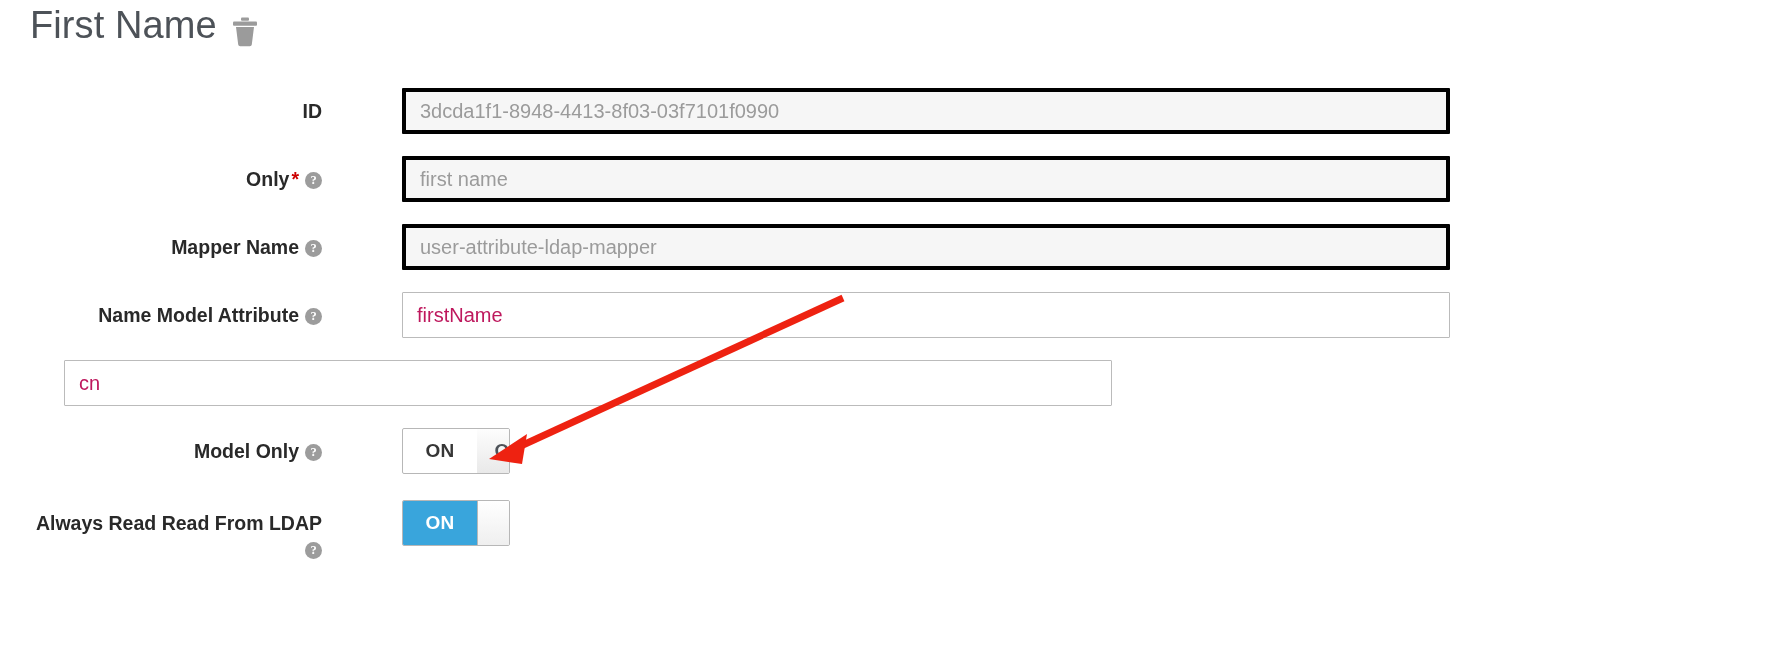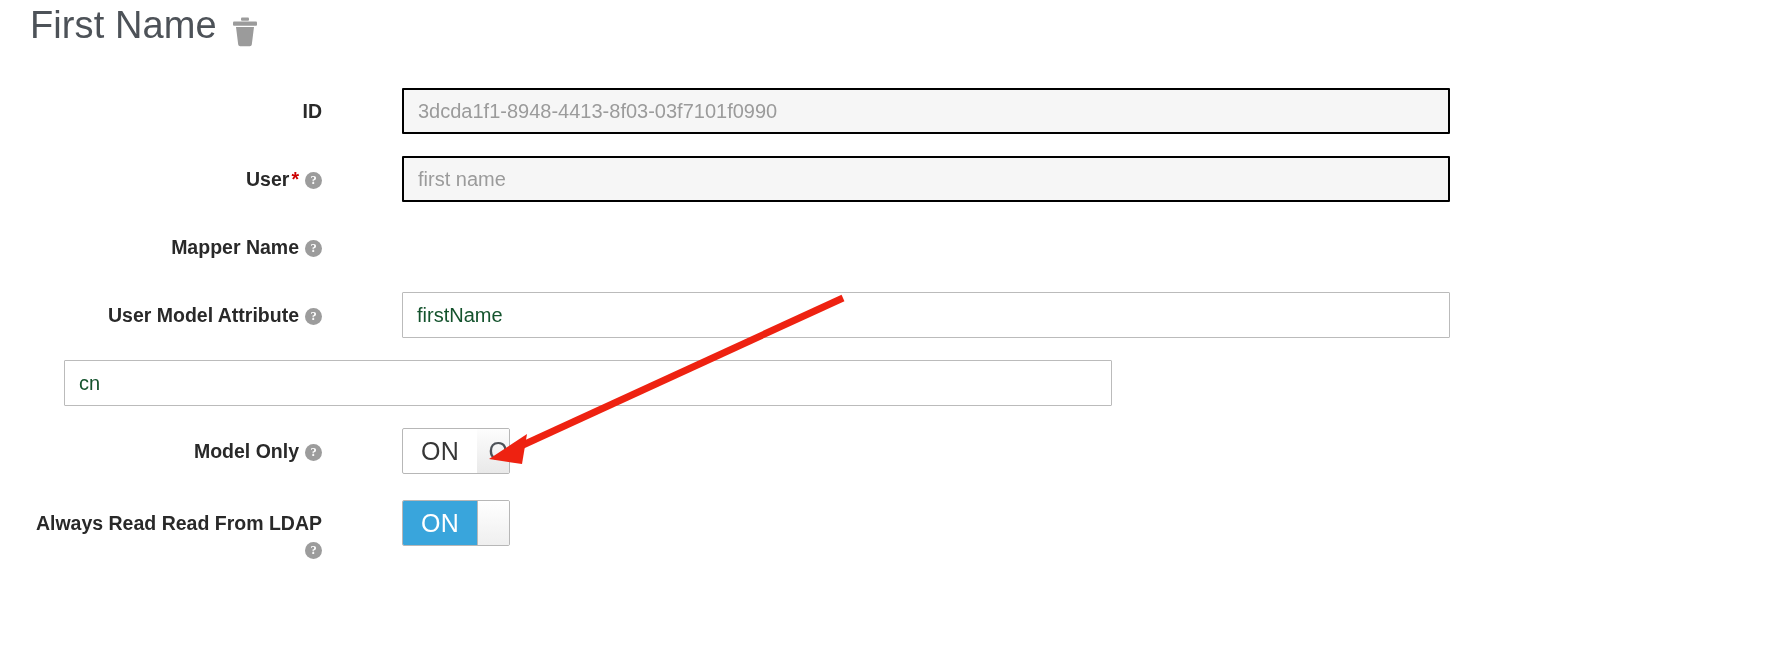--- a/index.html
+++ b/index.html
@@ -106,32 +106,32 @@
     margin-left: 64px;
   }
 
   input.form-input {
     display: block;
     width: 1048px;
     height: 46px;
     padding: 6px 14px;
     font-size: 20px;
     font-family: "Liberation Sans", sans-serif;
-    color: #14532d;
+    color: #be185d;
     background: #ffffff;
     border: 1px solid #bbbbbb;
     border-radius: 1px;
     outline: none;
   }
   input.form-input::placeholder { color: #9b9b9b; opacity: 1; }
   input.form-input[disabled],
   input.form-input.disabled {
     background: #f6f6f6;
     color: #9b9b9b;
-    border: 2px solid #000000;
+    border: 4px solid #000000;
     cursor: not-allowed;
   }
 
   
   .switch {
     display: inline-block;
     position: relative;
     width: 108px;
     height: 46px;
     border: 1px solid #b7b7b7;
@@ -145,22 +145,22 @@
     display: flex;
     width: 160px;
     height: 100%;
     transition: margin-left .2s;
   }
   .switch .seg {
     height: 100%;
     display: flex;
     align-items: center;
     justify-content: center;
-    font-size: 25px;
-    font-weight: normal;
+    font-size: 19px;
+    font-weight: bold;
     letter-spacing: 0.3px;
   }
   .switch .seg-label {
     width: 74px;
     flex: 0 0 74px;
   }
   .switch .seg-knob {
     width: 52px;
     flex: 0 0 52px;
     background: linear-gradient(to bottom, #ffffff 0%, #f2f2f2 100%);
@@ -219,36 +219,39 @@
       <div class="form-label">
         <span>ID</span>
       </div>
       <div class="form-control-wrap">
         <input class="form-input disabled" type="text" readonly="" value="3dcda1f1-8948-4413-8f03-03f7101f0990" style="">
       </div>
     </div>
 
     <div class="form-row">
       <div class="form-label">
-        <span>User</span><span class="req">*</span><span class="help-icon">?</span>
+        <span>Only</span><span class="req">*</span><span class="help-icon">?</span>
       </div>
       <div class="form-control-wrap">
         <input class="form-input disabled" type="text" readonly="" value="first name" style="">
       </div>
     </div>
 
     <div class="form-row">
       <div class="form-label">
         <span>Mapper Name</span><span class="help-icon">?</span>
       </div>
-    </div>
-
-    <div class="form-row">
-      <div class="form-label">
-        <span>User Model Attribute</span><span class="help-icon">?</span>
+      <div class="form-control-wrap">
+        <input class="form-input disabled" type="text" readonly="" value="user-attribute-ldap-mapper" style="">
+      </div>
+    </div>
+
+    <div class="form-row">
+      <div class="form-label">
+        <span>Name Model Attribute</span><span class="help-icon">?</span>
       </div>
       <div class="form-control-wrap">
         <input class="form-input" type="text" value="firstName" style="">
       </div>
     </div>
 
     <div class="form-row">
       <div class="form-control-wrap">
         <input class="form-input" type="text" value="cn" style="">
       </div>

